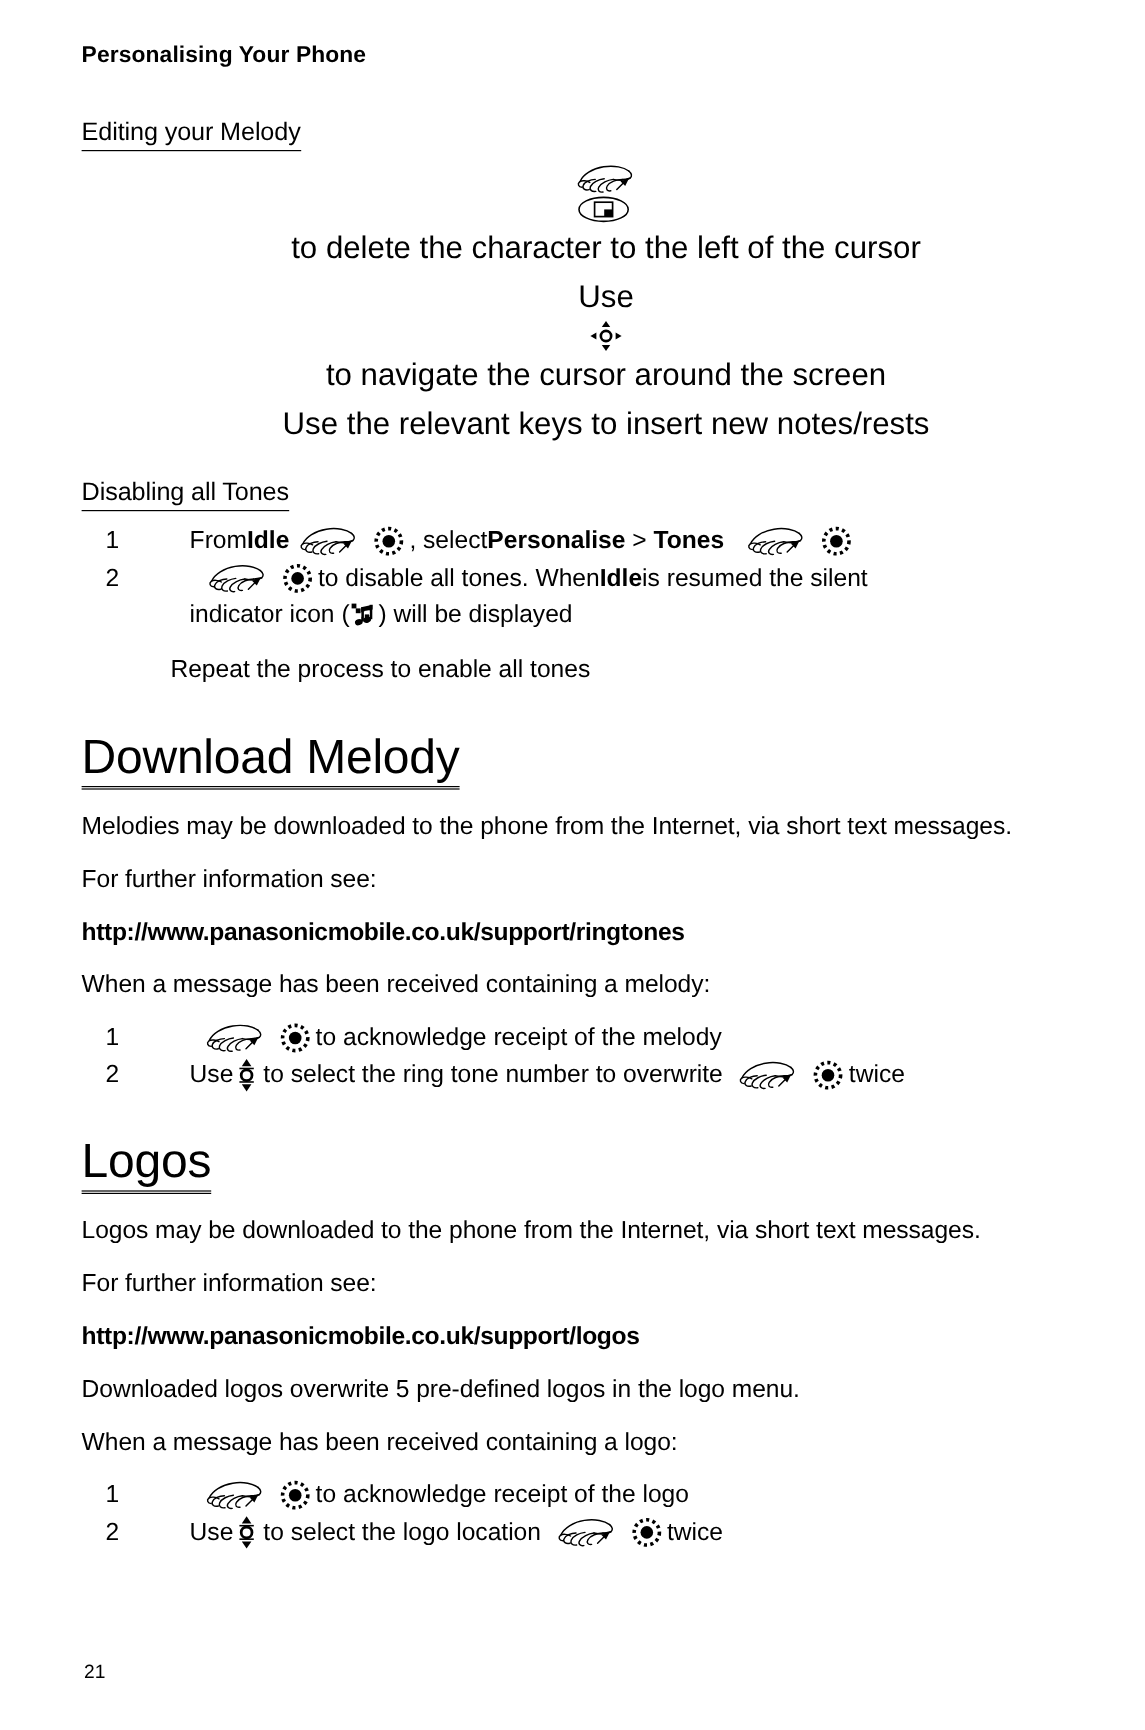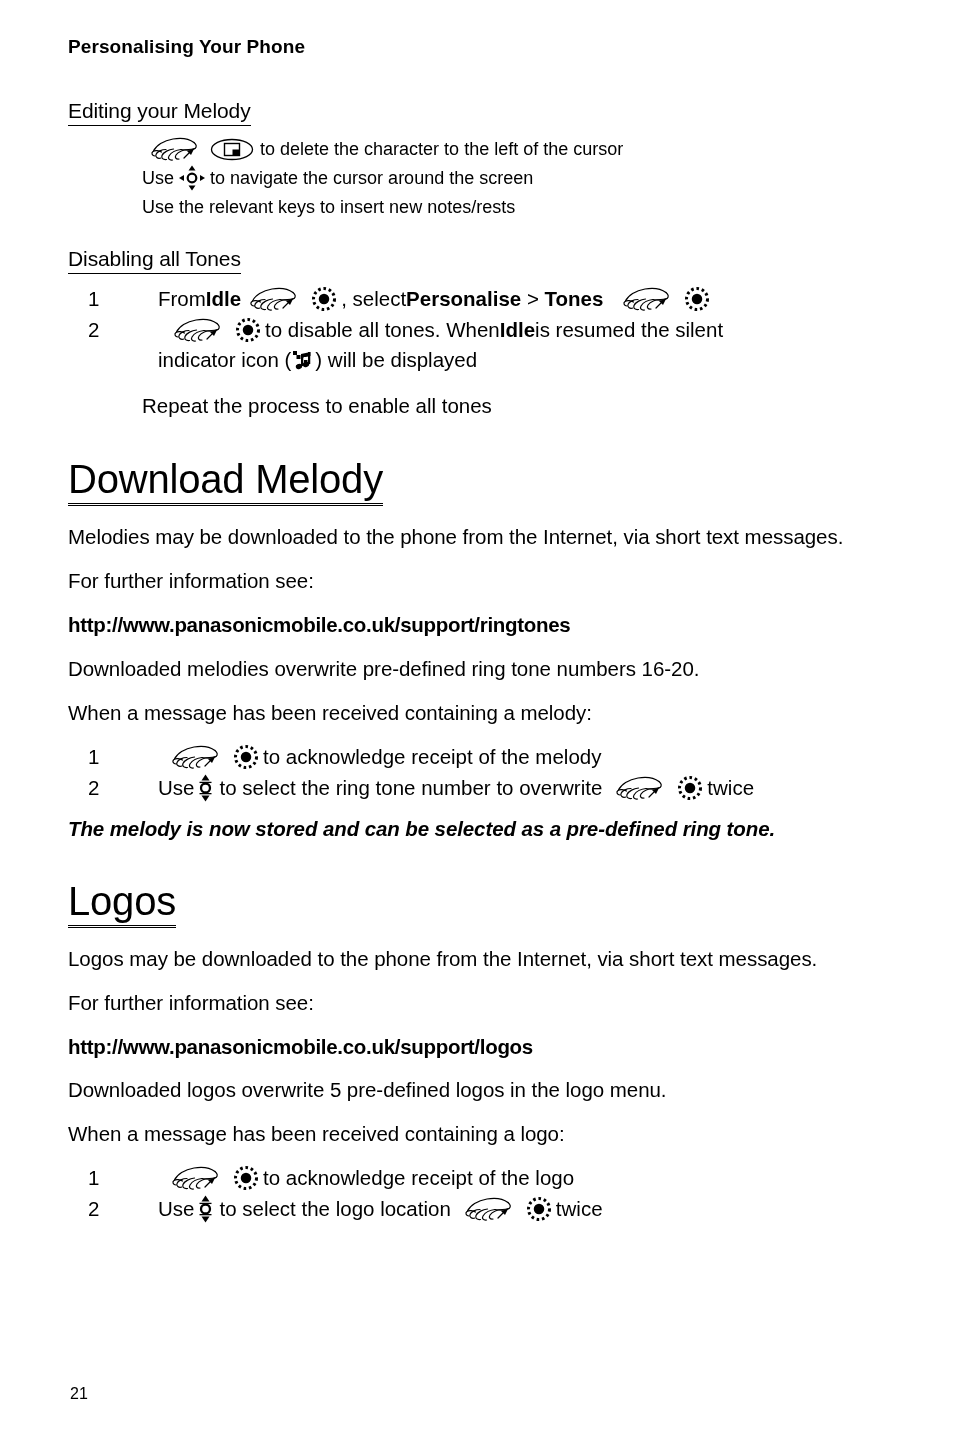--- a/index.html
+++ b/index.html
@@ -80,27 +80,28 @@
     font-size: 20.5px;
     font-weight: bold;
     font-style: italic;
     line-height: 1.4;
     margin: 12px 0 0 0;
     letter-spacing: -0.1px;
   }
 
   
   .indent-line {
-    font-size: 18px;
+    font-size: 26px;
     line-height: 1.5;
     margin: 0 0 2px 0;
     padding-left: 74px;
     display: flex;
     align-items: center;
     flex-wrap: wrap;
+    flex-direction: column;
   }
 
   
   ol.steps {
     list-style: none;
     margin: 0;
     padding: 0;
   }
   ol.steps li {
     position: relative;
@@ -311,21 +312,20 @@
 
     <div class="repeat-line">Repeat the process to enable all tones</div>
 
     <div class="major-wrap">
       <h1 class="major">Download Melody</h1>
     </div>
 
     <p class="body">Melodies may be downloaded to the phone from the Internet, via short text messages.</p>
     <p class="body">For further information see:</p>
     <p class="body url">http://www.panasonicmobile.co.uk/support/ringtones</p>
-    <p class="body">Downloaded melodies overwrite pre-defined ring tone numbers 16-20.</p>
     <p class="body">When a message has been received containing a melody:</p>
 
     <ol class="steps">
       <li>
         <span class="num">1</span>
         <span class="step-flow">
           <svg class="ico ico-hand" style="margin-left:12px">
               <use href="#sym-hand"></use>
             </svg>
           <svg class="ico ico-select">
@@ -346,21 +346,20 @@
               <use href="#sym-hand"></use>
             </svg>
           <svg class="ico ico-select">
               <use href="#sym-select"></use>
             </svg>
           <span>twice</span>
         </span>
       </li>
     </ol>
 
-    <p class="note">The melody is now stored and can be selected as a pre-defined ring tone.</p>
 
     <div class="major-wrap">
       <h1 class="major">Logos</h1>
     </div>
 
     <p class="body">Logos may be downloaded to the phone from the Internet, via short text messages.</p>
     <p class="body">For further information see:</p>
     <p class="body url">http://www.panasonicmobile.co.uk/support/logos</p>
     <p class="body">Downloaded logos overwrite 5 pre-defined logos in the logo menu.</p>
     <p class="body">When a message has been received containing a logo:</p>

